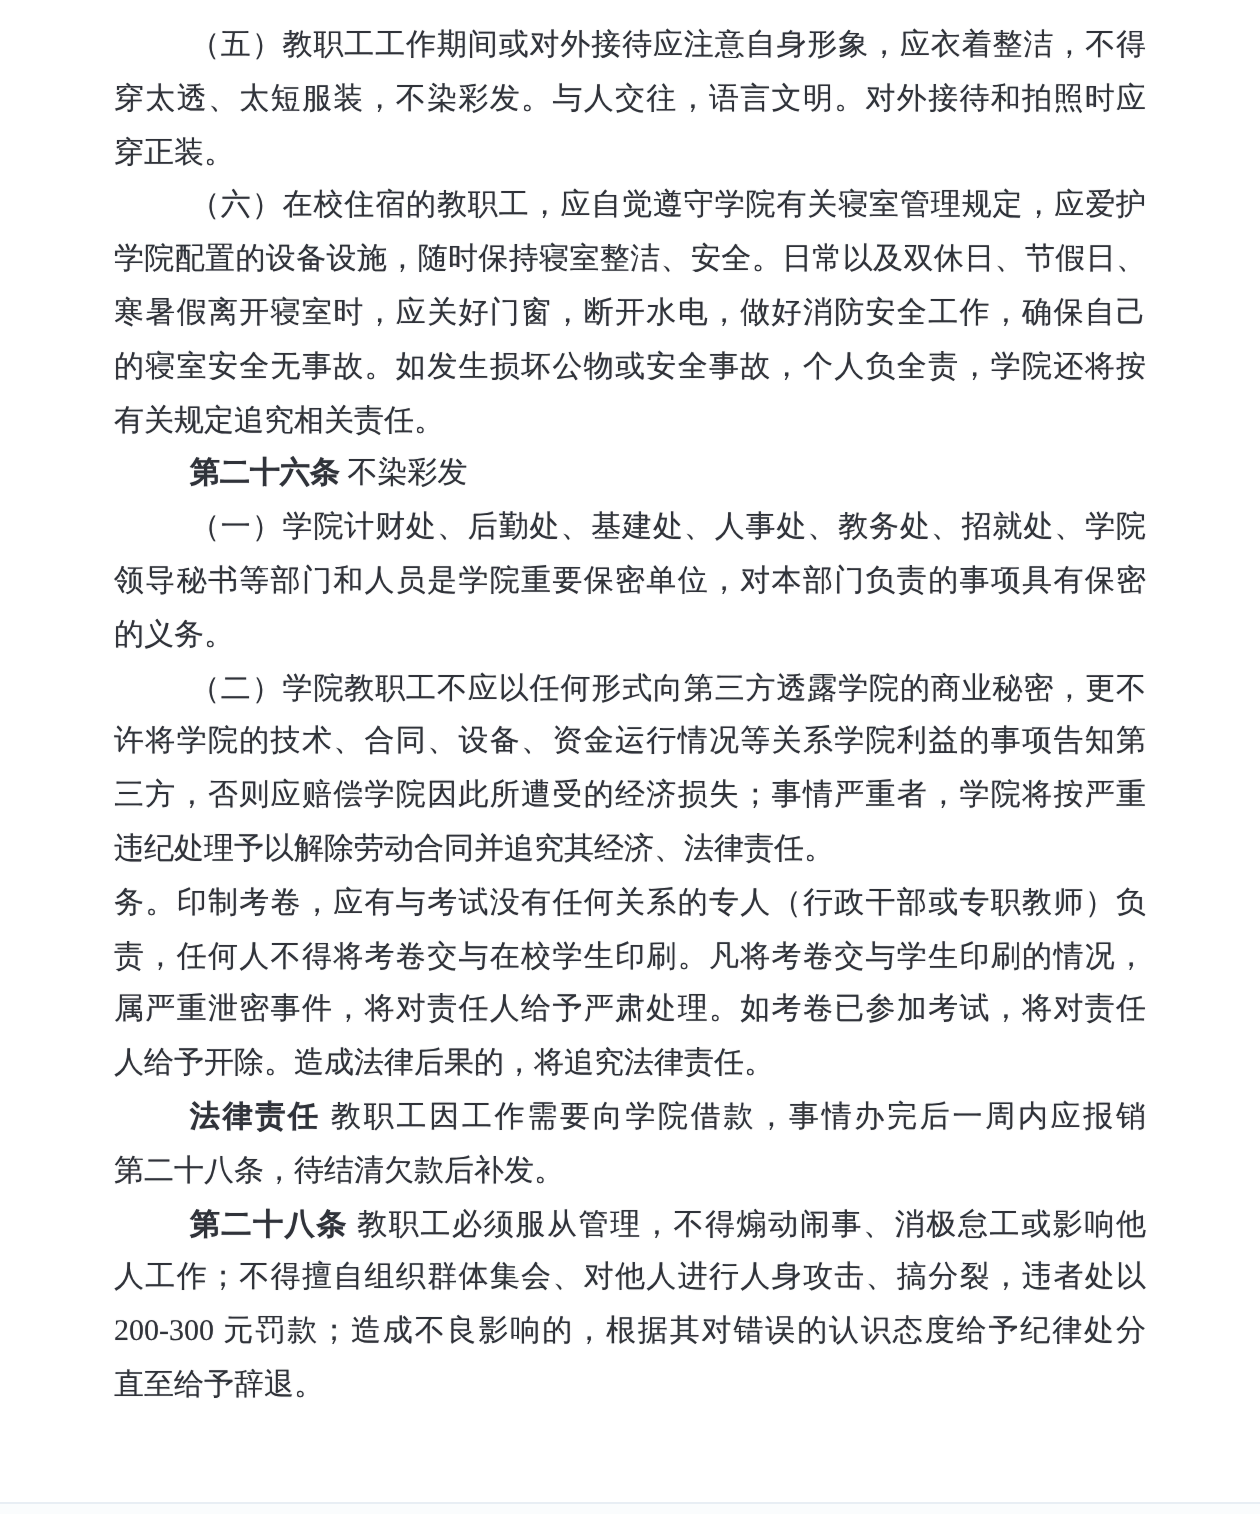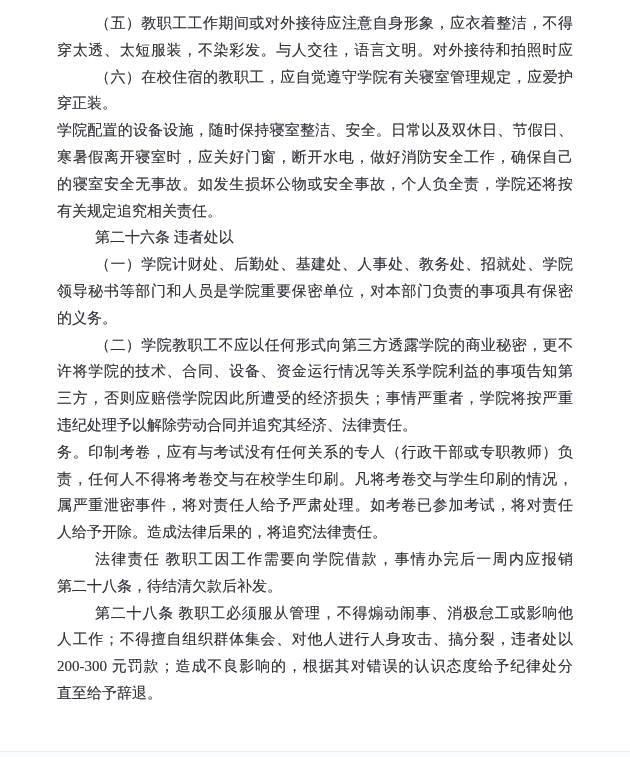--- a/index.html
+++ b/index.html
@@ -33,46 +33,46 @@
     text-align: justify;
     white-space: normal;
   }
   .line.fill {
     text-align-last: justify;
   }
   .line.indent {
     text-indent: 38px;
   }
   .seg-bold {
-    font-weight: normal;
+    font-weight: bold;
   }
   .bottom-strip {
     position: absolute;
     left: 0;
     right: 0;
     bottom: 0;
     height: 5px;
     background: #fafcfd;
     border-top: 1px solid #e8eef4;
   }
 </style>
 </head>
 <body>
 
 <div class="page">
   <div class="doc">
       <div class="line indent fill"><span>（五）教职工工作期间或对外接待应注意自身形象，应衣着整洁，不得</span></div>
       <div class="line fill"><span>穿太透、太短服装，不染彩发。与人交往，语言文明。对外接待和拍照时应</span></div>
+      <div class="line"><span>穿正装。</span></div>
       <div class="line indent fill"><span>（六）在校住宿的教职工，应自觉遵守学院有关寝室管理规定，应爱护</span></div>
-      <div class="line"><span>穿正装。</span></div>
       <div class="line fill"><span>学院配置的设备设施，随时保持寝室整洁、安全。日常以及双休日、节假日、</span></div>
       <div class="line fill"><span>寒暑假离开寝室时，应关好门窗，断开水电，做好消防安全工作，确保自己</span></div>
       <div class="line fill"><span>的寝室安全无事故。如发生损坏公物或安全事故，个人负全责，学院还将按</span></div>
       <div class="line"><span>有关规定追究相关责任。</span></div>
-      <div class="line indent"><span class="seg-bold">第二十六条</span><span> 违者处以</span></div>
+      <div class="line indent"><span class="seg-bold">第二十六条</span><span> 不染彩发</span></div>
       <div class="line indent fill"><span>（一）学院计财处、后勤处、基建处、人事处、教务处、招就处、学院</span></div>
       <div class="line fill"><span>领导秘书等部门和人员是学院重要保密单位，对本部门负责的事项具有保密</span></div>
       <div class="line"><span>的义务。</span></div>
       <div class="line indent fill"><span>（二）学院教职工不应以任何形式向第三方透露学院的商业秘密，更不</span></div>
       <div class="line fill"><span>许将学院的技术、合同、设备、资金运行情况等关系学院利益的事项告知第</span></div>
       <div class="line fill"><span>三方，否则应赔偿学院因此所遭受的经济损失；事情严重者，学院将按严重</span></div>
       <div class="line"><span>违纪处理予以解除劳动合同并追究其经济、法律责任。</span></div>
       <div class="line fill"><span>务。印制考卷，应有与考试没有任何关系的专人（行政干部或专职教师）负</span></div>
       <div class="line fill"><span>责，任何人不得将考卷交与在校学生印刷。凡将考卷交与学生印刷的情况，</span></div>
       <div class="line fill"><span>属严重泄密事件，将对责任人给予严肃处理。如考卷已参加考试，将对责任</span></div>

